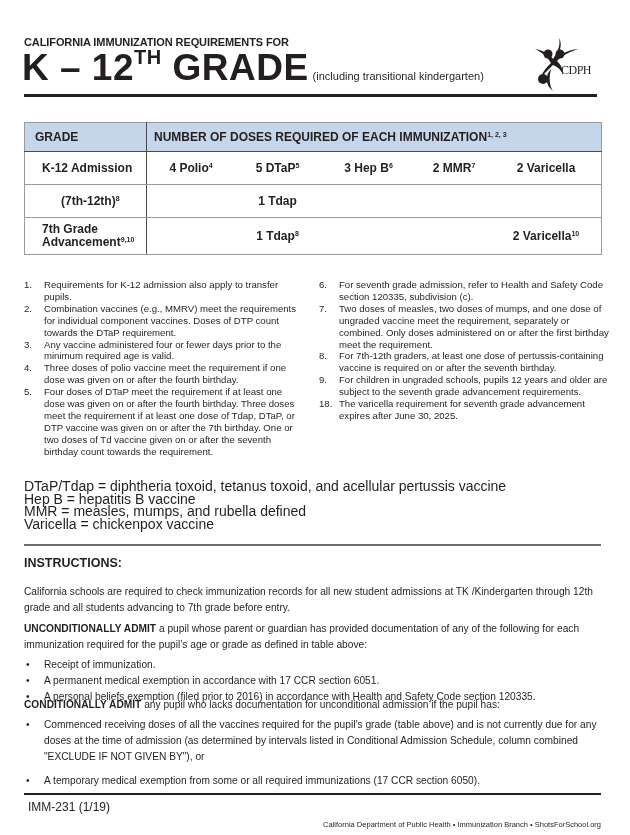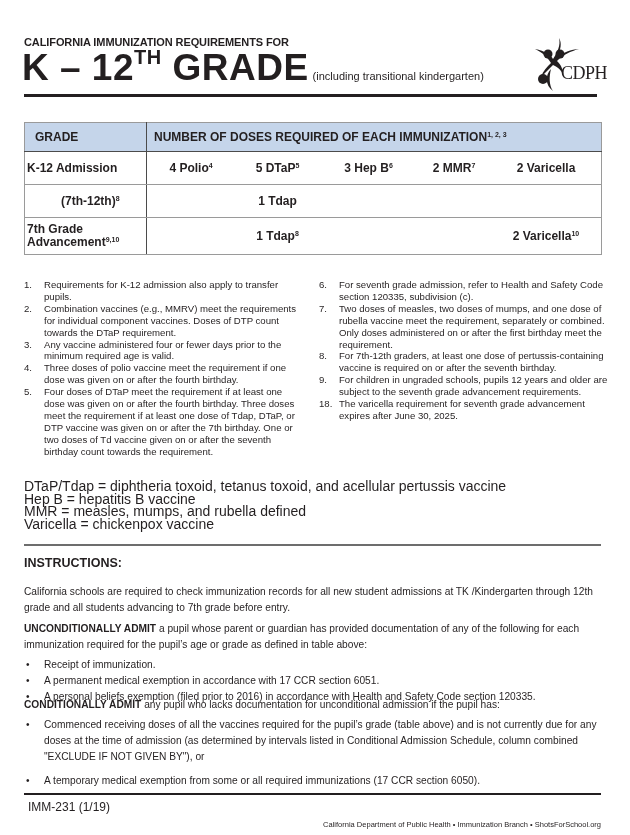--- a/index.html
+++ b/index.html
@@ -15,21 +15,21 @@
   .logo { left: 531px; top: 33px; width: 86px; height: 62px; }
   .rule-top { left: 24px; top: 94px; width: 573px; height: 3px; background: #231f20; }
 
   table.req { position: absolute; left: 24px; top: 122px; width: 578px; border-collapse: collapse; font-size: 12px; font-weight: bold; }
   table.req td, table.req th { border: 1px solid #9a9a9a; padding: 0; }
   table.req { border: 1.5px solid #4b4b4b; }
   table.req th { background: #c5d5ea; text-align: left; height: 28px; border-bottom: 1.5px solid #4b4b4b; }
   table.req th.c1 { padding-left: 10px; width: 115px; border-right: 1.5px solid #4b4b4b; }
   table.req th.c2 { padding-left: 7px; }
   table.req td { height: 32px; }
-  table.req td.g { padding-left: 2px; border-right: 1.5px solid #4b4b4b; }
+  table.req td.g { padding-left: 17px; border-right: 1.5px solid #4b4b4b; }
   table.req tr.last td { border-top: 1.5px solid #4b4b4b; height: 36px; }
   .doses { display: flex; width: 100%; }
   .doses span { display: block; text-align: center; }
   .doses .d1 { width: 88px; } .doses .d2 { width: 85px; } .doses .d3 { width: 97px; } .doses .d4 { width: 74px; } .doses .d5 { width: 110px; }
   sup.s { font-size: 7px; vertical-align: 4px; line-height: 0; }
 
   .notes { font-size: 9.6px; line-height: 11.9px; }
   .notes ol { margin: 0; padding: 0; list-style: none; }
   .notes li { position: relative; padding-left: 20px; margin: 0; }
   .notes li .n { position: absolute; left: 0; top: 0; }
@@ -59,21 +59,21 @@
 <div class="abs title"><span>K – 12</span><sup>TH</sup><span> GRADE</span><span class="sub">(including transitional kindergarten)</span></div>
 
 <div class="abs logo">
   <svg width="86" height="62" viewBox="0 0 86 62">
     <circle cx="17" cy="21" r="4.5" fill="#231f20"></circle>
     <circle cx="29" cy="21" r="4.5" fill="#231f20"></circle>
     <path d="M28 5 C 30 12, 26 20, 22 26 C 20 22, 14 18, 4 16 C 12 20, 16 24, 20 30 C 16 34, 12 38, 10 44 C 14 40, 18 36, 22 32 C 26 34, 30 36, 32 42 C 32 36, 30 32, 26 28 C 32 22, 40 18, 48 16 C 40 16, 32 20, 26 24 C 30 16, 31 10, 28 5 Z" fill="#231f20"></path>
     <circle cx="12" cy="46" r="5" fill="#231f20"></circle>
     <path d="M20 36 C 14 42, 14 52, 22 58 C 18 52, 18 44, 20 36 Z" fill="#231f20"></path>
   </svg>
-  <span class="abs" style="left:30px;top:30px;font-family:'Liberation Serif',serif;font-size:18px;letter-spacing:-0.5px;">CDPH</span>
+  <span class="abs" style="left:30px;top:30px;font-family:'Liberation Serif',serif;font-size:12px;letter-spacing:-0.5px;">CDPH</span>
 </div>
 <div class="abs rule-top"></div>
 
 <table class="req">
   <tbody>
       <tr>
     <th class="c1">GRADE</th>
     <th class="c2"><span>NUMBER OF DOSES REQUIRED OF EACH IMMUNIZATION</span><sup class="s">1, 2, 3</sup></th>
   </tr>
   <tr>
@@ -120,21 +120,21 @@
     <li><span class="n">1.</span><span>Requirements for K-12 admission also apply to transfer pupils.</span></li>
     <li><span class="n">2.</span><span>Combination vaccines (e.g., MMRV) meet the requirements for individual component vaccines. Doses of DTP count towards the DTaP requirement.</span></li>
     <li><span class="n">3.</span><span>Any vaccine administered four or fewer days prior to the minimum required age is valid.</span></li>
     <li><span class="n">4.</span><span>Three doses of polio vaccine meet the requirement if one dose was given on or after the fourth birthday.</span></li>
     <li><span class="n">5.</span><span>Four doses of DTaP meet the requirement if at least one dose was given on or after the fourth birthday. Three doses meet the requirement if at least one dose of Tdap, DTaP, or DTP vaccine was given on or after the 7th birthday. One or two doses of Td vaccine given on or after the seventh birthday count towards the requirement.</span></li>
   </ol>
 </div>
 <div class="abs notes notes-right">
   <ol>
     <li><span class="n">6.</span><span>For seventh grade admission, refer to Health and Safety Code section 120335, subdivision (c).</span></li>
-    <li><span class="n">7.</span><span>Two doses of measles, two doses of mumps, and one dose of rubella vaccine meet the requirement, separately or combined. Only doses administered on or after the first birthday meet the requirement.</span></li>
+    <li><span class="n">7.</span><span>Two doses of measles, two doses of mumps, and one dose of ungraded vaccine meet the requirement, separately or combined. Only doses administered on or after the first birthday meet the requirement.</span></li>
     <li><span class="n">8.</span><span>For 7th-12th graders, at least one dose of pertussis-containing vaccine is required on or after the seventh birthday.</span></li>
     <li><span class="n">9.</span><span>For children in ungraded schools, pupils 12 years and older are subject to the seventh grade advancement requirements.</span></li>
     <li><span class="n">18.</span><span>The varicella requirement for seventh grade advancement expires after June 30, 2025.</span></li>
   </ol>
 </div>
 
 <div class="abs abbr">
   <div>DTaP/Tdap = diphtheria toxoid, tetanus toxoid, and acellular pertussis vaccine</div>
   <div>Hep B = hepatitis B vaccine</div>
   <div>MMR = measles, mumps, and rubella defined</div>

